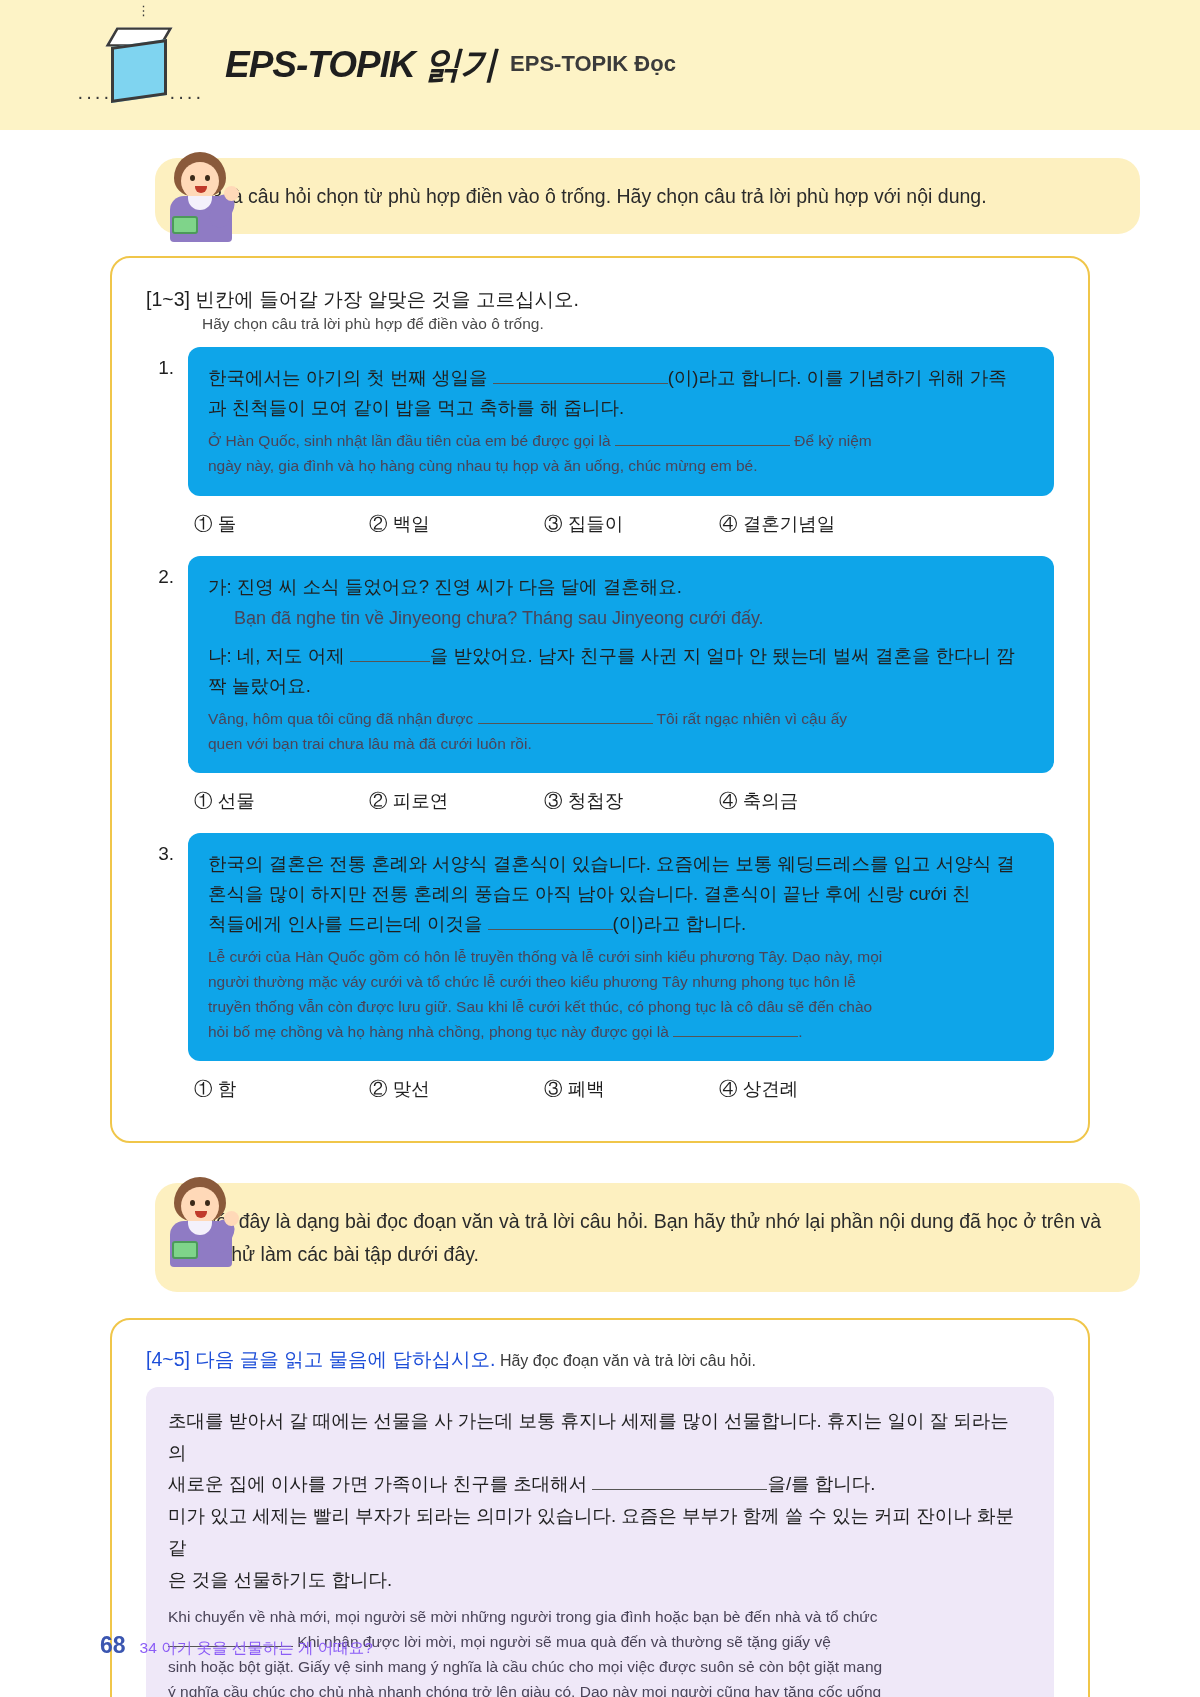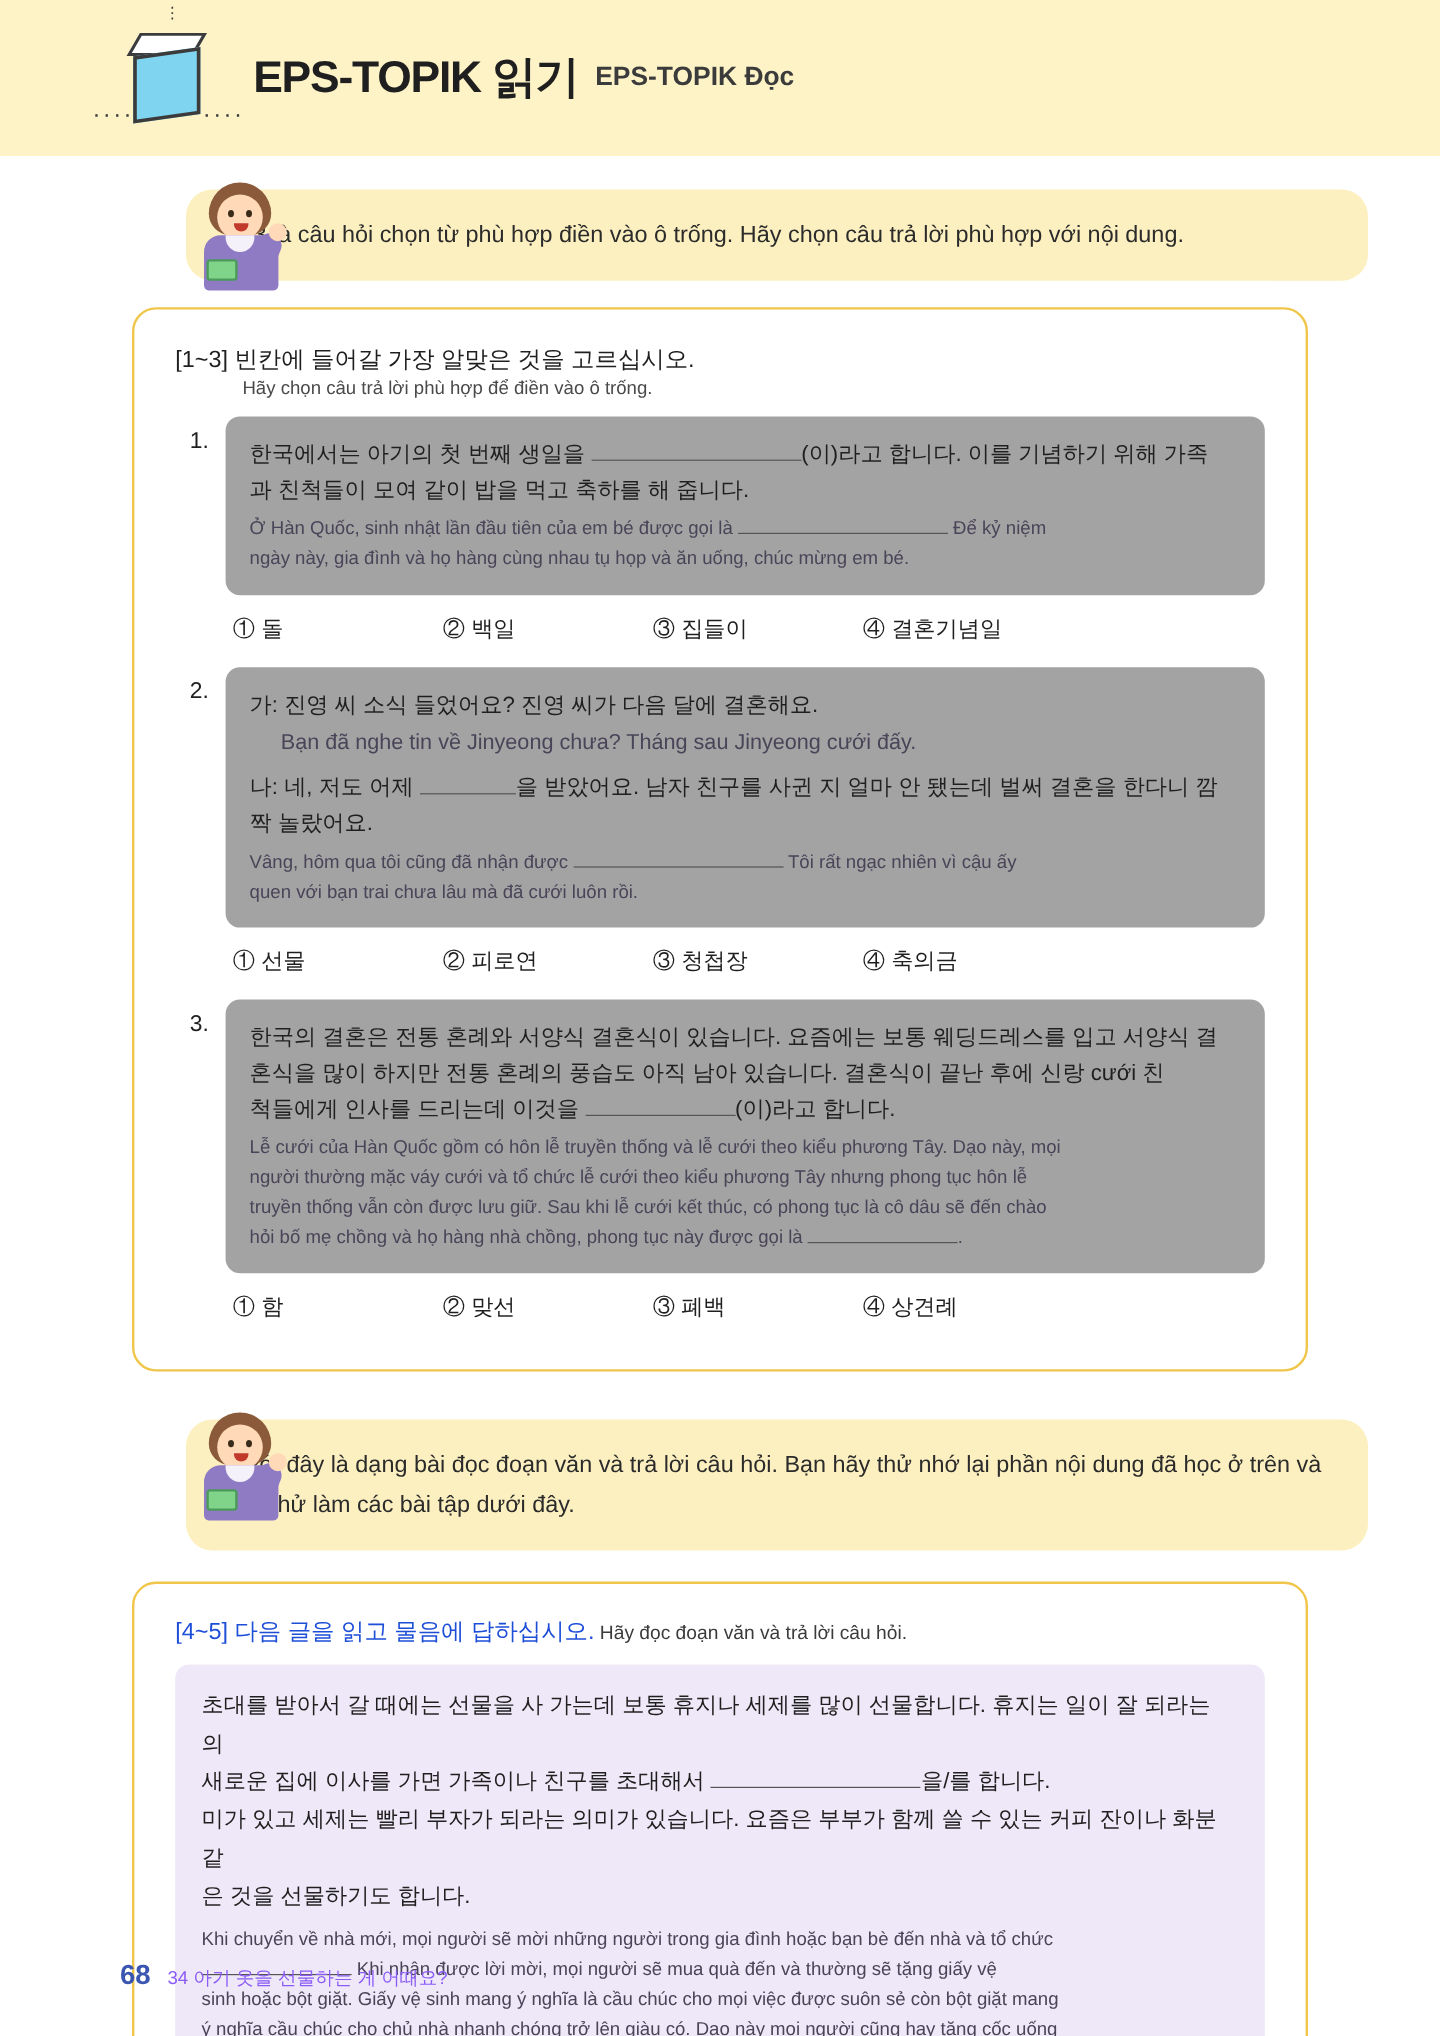--- a/index.html
+++ b/index.html
@@ -36,21 +36,22 @@
     width: 56px; height: 24px;
     background: #ffffff;
     border: 3px solid #3b3b3b;
     transform: skewX(-30deg) scaleY(0.8);
   }
   .dots-v { position: absolute; left: 52px; top: -10px; font-size: 13px; color: #3b3b3b; letter-spacing: 0; line-height: 8px; }
   .dots-l { position: absolute; left: -8px; top: 68px; font-size: 20px; color: #3b3b3b; letter-spacing: 2px; }
   .dots-r { position: absolute; left: 84px; top: 68px; font-size: 20px; color: #3b3b3b; letter-spacing: 2px; }
   .title-ko {
     font-size: 37px; font-weight: bold; color: #1f1f1f; letter-spacing: -1px;
-    margin-left: 16px;
+    margin-left: 30px;
+    font-style: italic;
   }
   .title-vi {
     font-size: 22px; font-weight: bold; color: #3b3b3b; margin-left: 14px; padding-bottom: 3px;
   }
 
   
   .bubble-row { display: flex; align-items: flex-start; padding: 0 60px 0 155px; position: relative; }
   .teacher {
     position: absolute; left: 160px; top: -8px; width: 82px; height: 92px;
   }
@@ -85,21 +86,21 @@
   }
   .qset-head { font-size: 19.5px; color: #1f1f1f; margin-bottom: 2px; }
   .qset-sub { font-size: 15.5px; color: #4a4a4a; margin-left: 56px; margin-bottom: 14px; }
   .qset-head-inline { font-size: 19.5px; color: #1d4ed8; }
   .qset-sub-inline { font-size: 16px; color: #3b3b3b; }
 
   .q-block { display: flex; margin-top: 14px; }
   .q-num { width: 42px; flex: 0 0 42px; font-size: 19px; color: #1f1f1f; padding-top: 10px; text-align: right; padding-right: 14px; }
   .q-body { flex: 1; }
   .passage {
-    background: #a3a3a3;
+    background: #0ea5e9;
     border-radius: 12px;
     padding: 16px 20px 17px 20px;
     font-size: 18.5px;
     line-height: 1.62;
     color: #1f1f1f;
   }
   .passage .vi {
     font-size: 15.5px;
     line-height: 1.6;
     color: #4a4458;
@@ -224,21 +225,21 @@
   <div class="q-block">
     <div class="q-num">3.</div>
     <div class="q-body">
       <div class="passage">
         <div>한국의 결혼은 전통 혼례와 서양식 결혼식이 있습니다. 요즘에는 보통 웨딩드레스를 입고 서양식 결</div>
         <div>혼식을 많이 하지만 전통 혼례의 풍습도 아직 남아 있습니다. 결혼식이 끝난 후에 신랑 cưới 친</div>
         <div>
           <span>척들에게 인사를 드리는데 이것을 </span><span class="blank md"></span><span>(이)라고 합니다.</span>
         </div>
         <div class="vi">
-          <div>Lễ cưới của Hàn Quốc gồm có hôn lễ truyền thống và lễ cưới theo kiểu phương Tây. Dạo này, mọi</div>
+          <div>Lễ cưới của Hàn Quốc gồm có hôn lễ truyền thống và lễ cưới sinh kiểu phương Tây. Dạo này, mọi</div>
           <div>người thường mặc váy cưới và tổ chức lễ cưới theo kiểu phương Tây nhưng phong tục hôn lễ</div>
           <div>truyền thống vẫn còn được lưu giữ. Sau khi lễ cưới kết thúc, có phong tục là cô dâu sẽ đến chào</div>
           <div>
             <span>hỏi bố mẹ chồng và họ hàng nhà chồng, phong tục này được gọi là </span><span class="blank md"></span><span>.</span>
           </div>
         </div>
       </div>
       <div class="choices">
         <div class="choice">① 함</div>
         <div class="choice">② 맞선</div>

